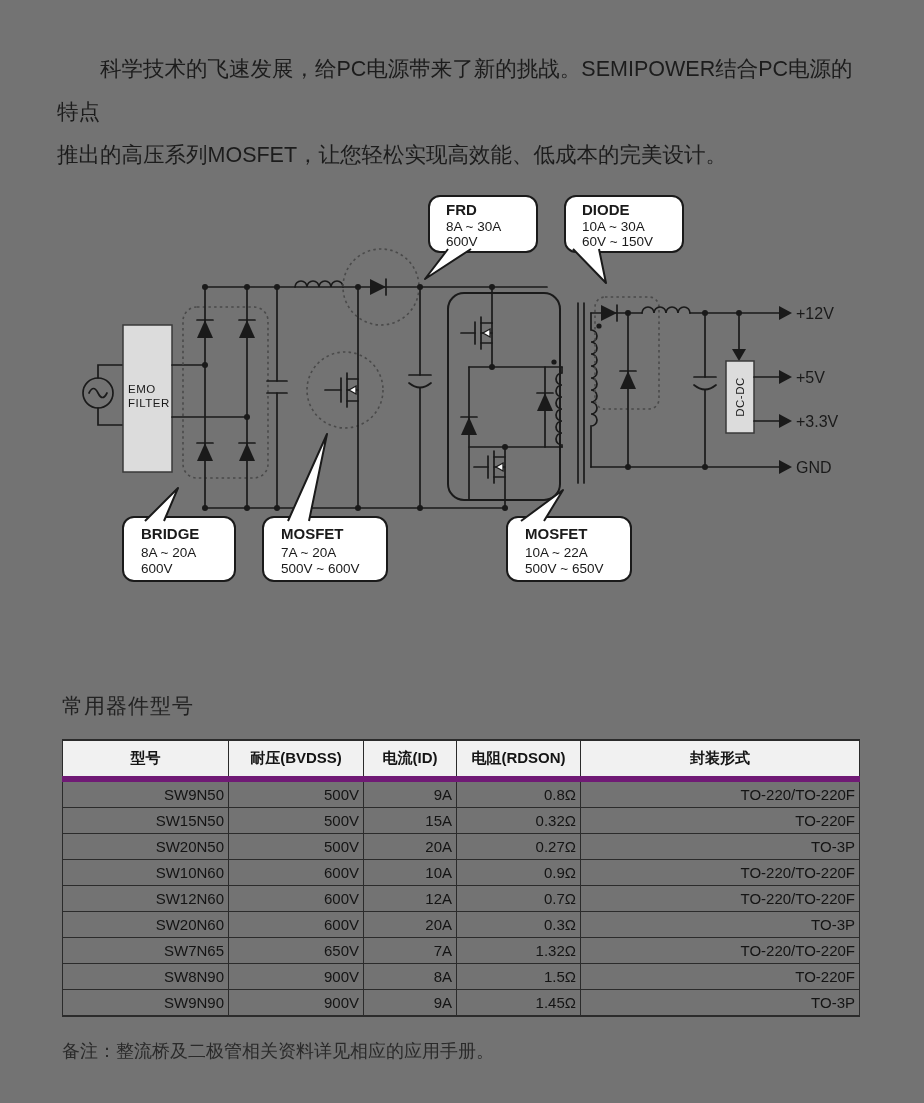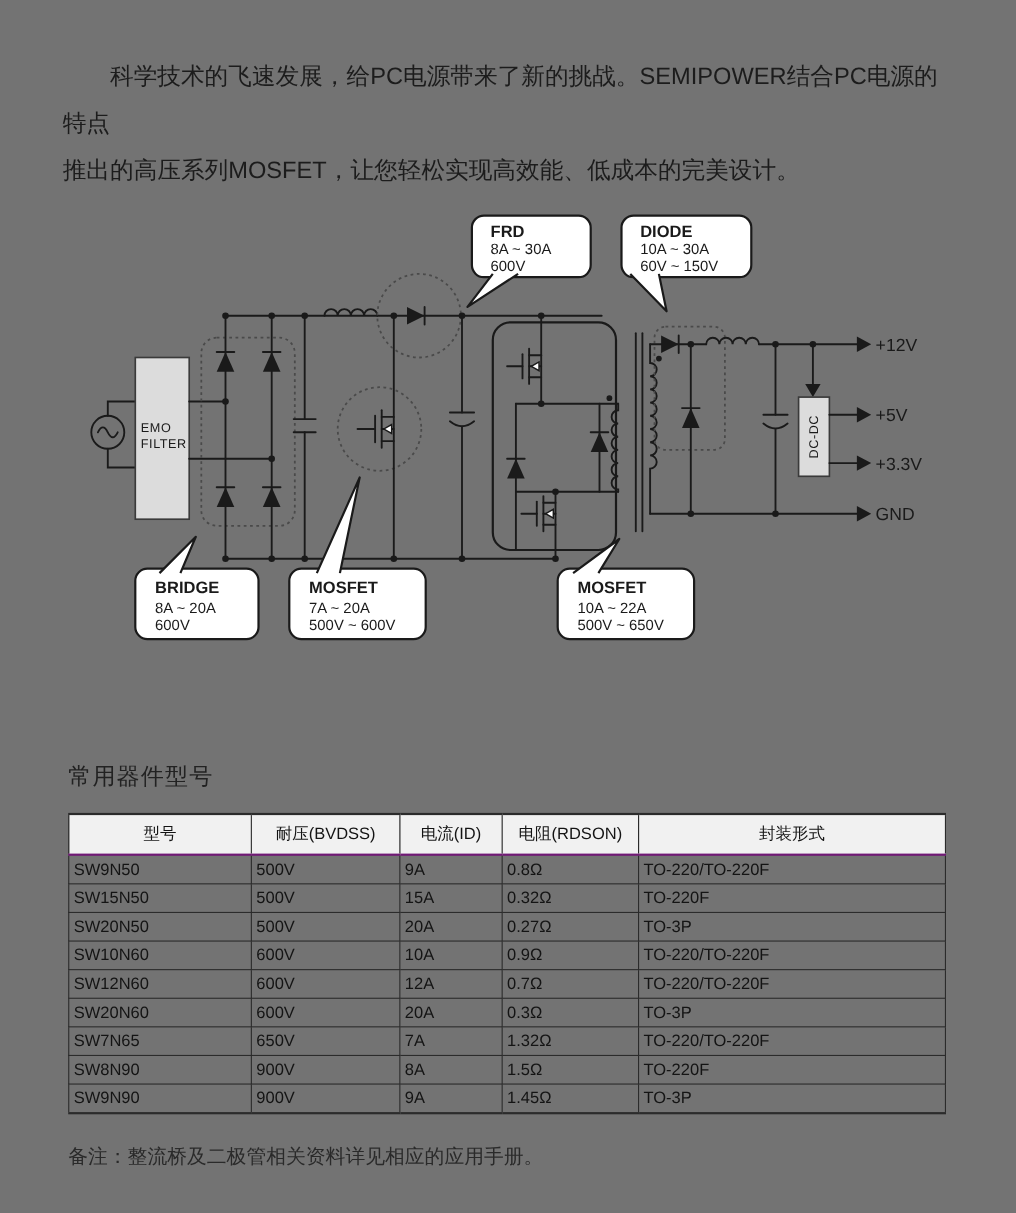--- a/index.html
+++ b/index.html
@@ -21,24 +21,24 @@
   .callout-rect{fill:#ffffff;stroke:#1a1a1a;stroke-width:2;}
   .tail{fill:#ffffff;stroke:#1a1a1a;stroke-width:2;stroke-linejoin:round;}
   .co-title{font-size:15px;font-weight:bold;}
   .co-spec{font-size:13.5px;}
   .out-label{font-size:16px;}
   .blk-label{font-size:11.5px;letter-spacing:.5px;}
   .tbl-wrap{position:absolute;left:62px;top:692px;width:756px;}
   .tbl-title{font-size:21px;color:#222;margin:0 0 19px 0;letter-spacing:1px;}
   table{border-collapse:collapse;table-layout:fixed;width:797px;font-size:15px;color:#141414;}
   thead th{
-    height:35px;background:#f1f1f1;font-weight:normal;
-    border-top:2.5px solid #2b2b2b;border-bottom:2px solid #701a75;
+    height:35px;background:#f1f1f1;font-weight:bold;
+    border-top:2.5px solid #2b2b2b;border-bottom:6px solid #701a75;
   }
-  tbody td{height:25px;text-align:left;border-bottom:1.4px solid #2b2b2b;}
+  tbody td{height:25px;text-align:right;border-bottom:1.4px solid #2b2b2b;}
   th,td{border-left:1.4px solid #2b2b2b;border-right:1.4px solid #2b2b2b;padding:0 4px;}
   tbody tr:last-child td{border-bottom:2.5px solid #2b2b2b;}
   .note{position:absolute;left:62px;top:1039px;font-size:18px;color:#2a2a2a;}
 </style>
 </head>
 <body>
 
 <div class="page">
 
   <div class="intro">

